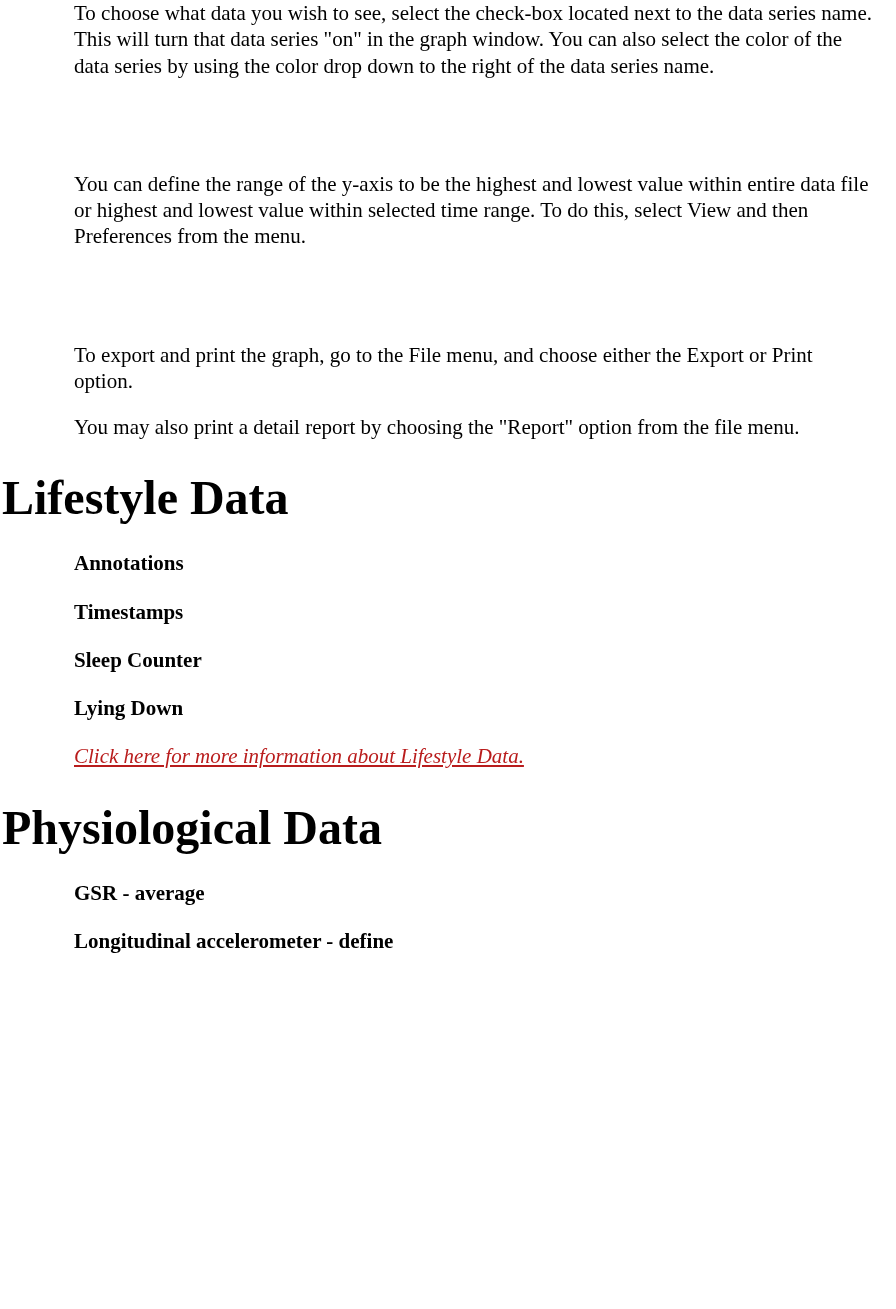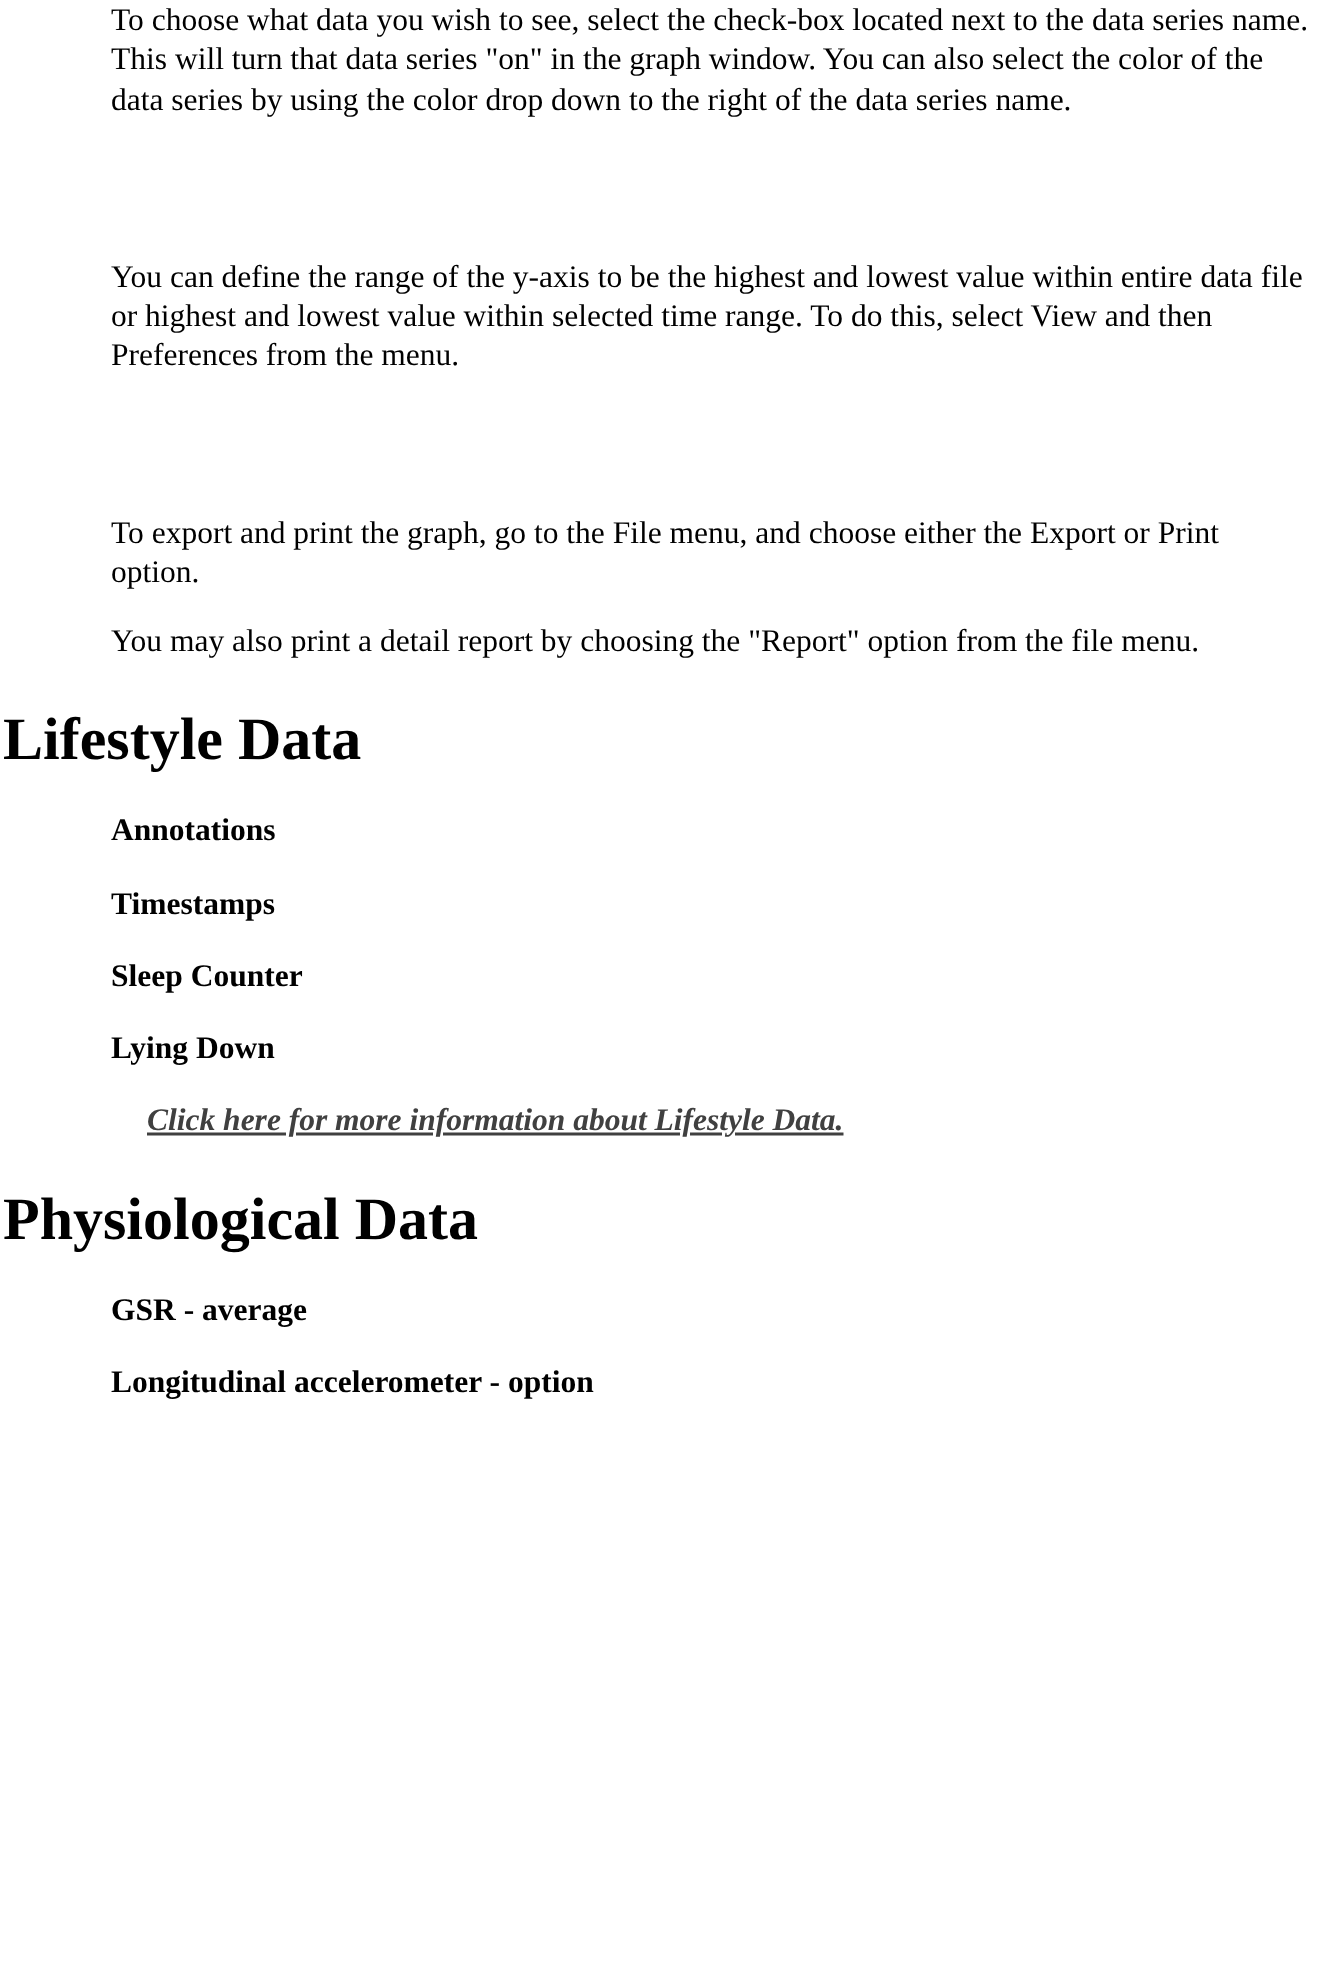--- a/index.html
+++ b/index.html
@@ -15,34 +15,33 @@
     margin-left: 74px;
     margin-right: 6px;
   }
   p {
     margin: 0 14px 20px 0;
   }
   .gap {
     height: 72px;
   }
   h1 {
-    font-size: 40px;
+    font-size: 48px;
     font-weight: bold;
     margin: 28px 0 22px 2px;
   }
   .sub {
     font-weight: bold;
     margin: 0 0 22px 0;
   }
   a.ital-link {
-    color: #404040;
+    color: #b91c1c;
     text-decoration: underline;
     font-style: italic;
-    font-weight: bold;
-    margin-left: 24px;
+    font-weight: normal;
   }
 </style>
 </head>
 <body>
 
 <div class="indent">
   <p>To choose what data you wish to see, select the check-box located next to the data series name. This will turn that data series "on" in the graph window. You can also select the color of the data series by using the color drop down to the right of the data series name.</p>
   <div class="gap"></div>
   <p>You can define the range of the y-axis to be the highest and lowest value within entire data file or highest and lowest value within selected time range. To do this, select View and then Preferences from the menu.</p>
   <div class="gap"></div>
@@ -59,14 +58,14 @@
   <p class="sub">Lying Down</p>
   <p class="sub">
     <a href="#" class="ital-link">Click here for more information about Lifestyle Data.</a>
   </p>
 </div>
 
 <h1>Physiological Data</h1>
 
 <div class="indent">
   <p class="sub">GSR - average</p>
-  <p class="sub" style="margin-bottom:0">Longitudinal accelerometer - option</p>
+  <p class="sub" style="margin-bottom:0">Longitudinal accelerometer - define</p>
 </div>
 
 </body></html>

